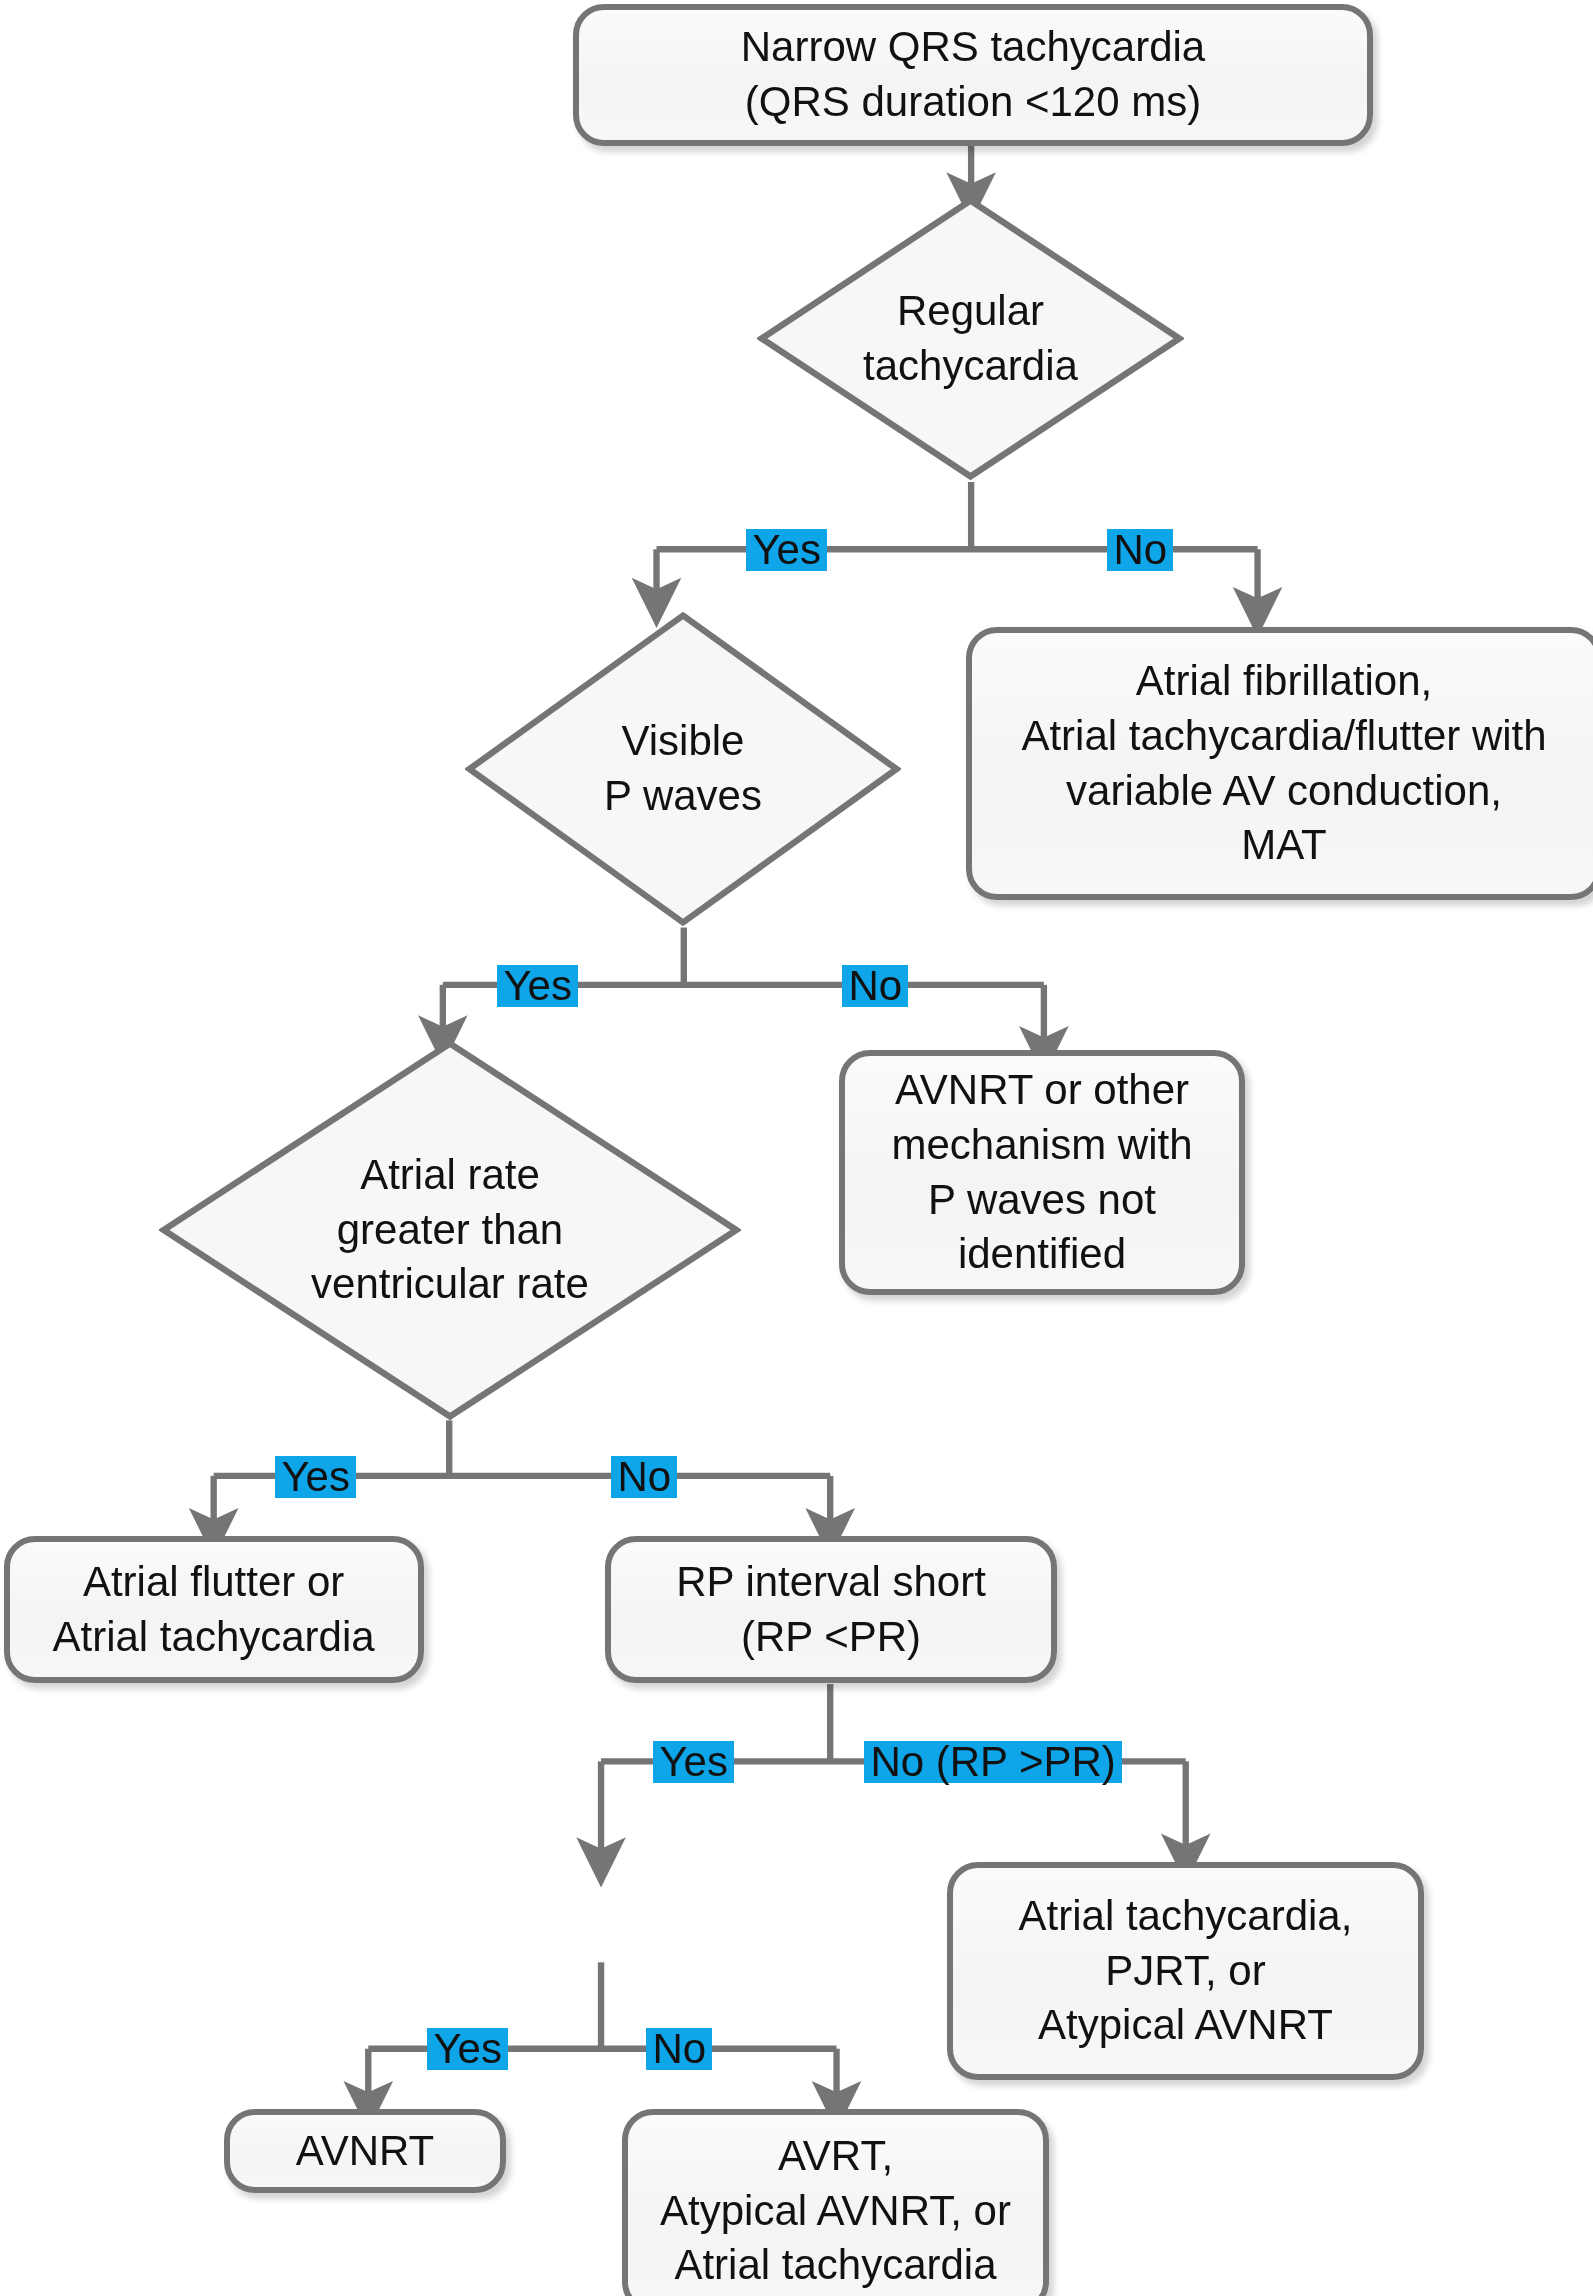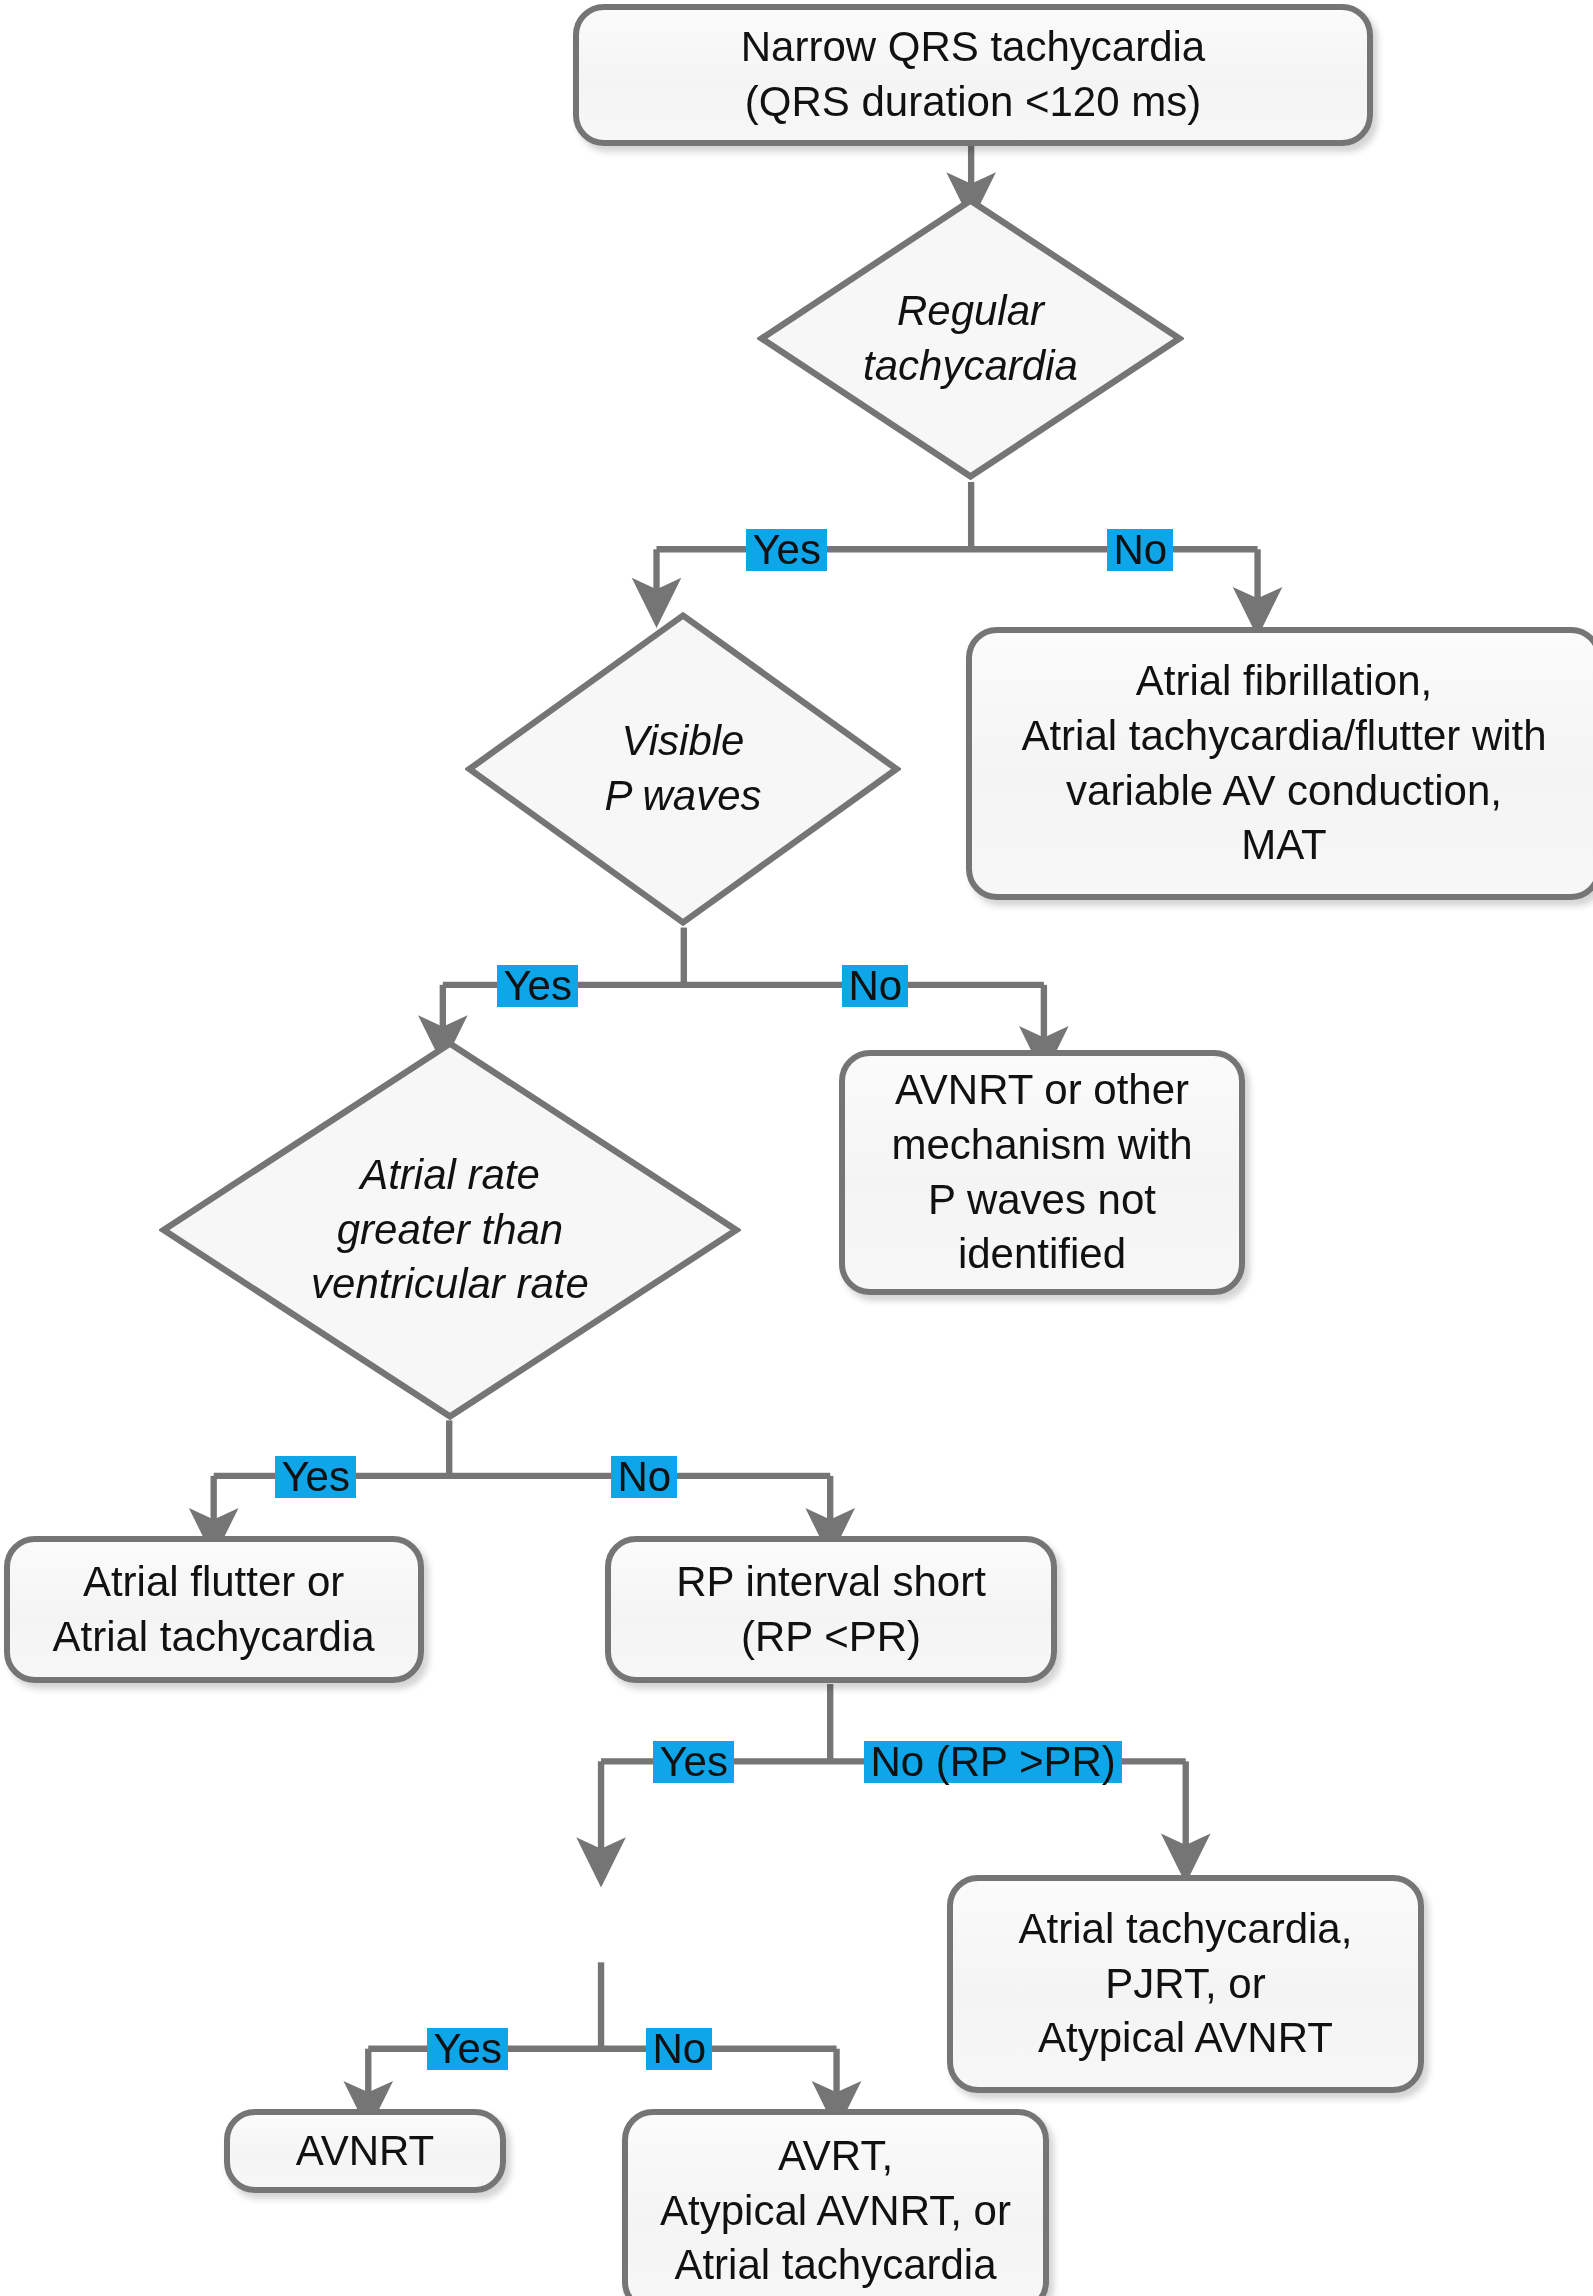--- a/index.html
+++ b/index.html
@@ -31,21 +31,20 @@
     background:linear-gradient(180deg,#fbfbfb 0%,#f4f4f4 55%,#f7f7f7 100%);
     border:6.4px solid #757575;
     border-radius:31px;
     box-shadow:4.5px 5.5px 6.4px rgba(0,0,0,0.17);
     padding:14px 11px;
   }
   
   .diamond{
     background:transparent;
     border:none;
-    font-style:italic;
   }
   .diamond .dshape{
     position:absolute; left:0; top:0; width:100%; height:100%;
   }
   .diamond .dlabel{
     position:relative;
     z-index:2;
     width:70%;
   }
   .edge-label{
@@ -149,21 +148,21 @@
     <span>Atrial flutter or
 Atrial tachycardia</span>
   </div>
 
   <div class="node box t-46" style="left:605px; top:1536px; width:452px; height:147px;">
     <span>RP interval short
 (RP &lt;PR)</span>
   </div>
 
 
-  <div class="node box t-46" style="left:947px; top:1862px; width:477px; height:218px;margin-top:13px;">
+  <div class="node box t-46" style="left:947px; top:1862px; width:477px; height:218px;">
     <span>Atrial tachycardia,
 PJRT, or
 Atypical AVNRT</span>
   </div>
 
   <div class="node box t-46" style="left:224px; top:2109px; width:282px; height:84px;">
     <span>AVNRT</span>
   </div>
 
   <div class="node box t-46" style="left:622px; top:2109px; width:427px; height:204px;">

